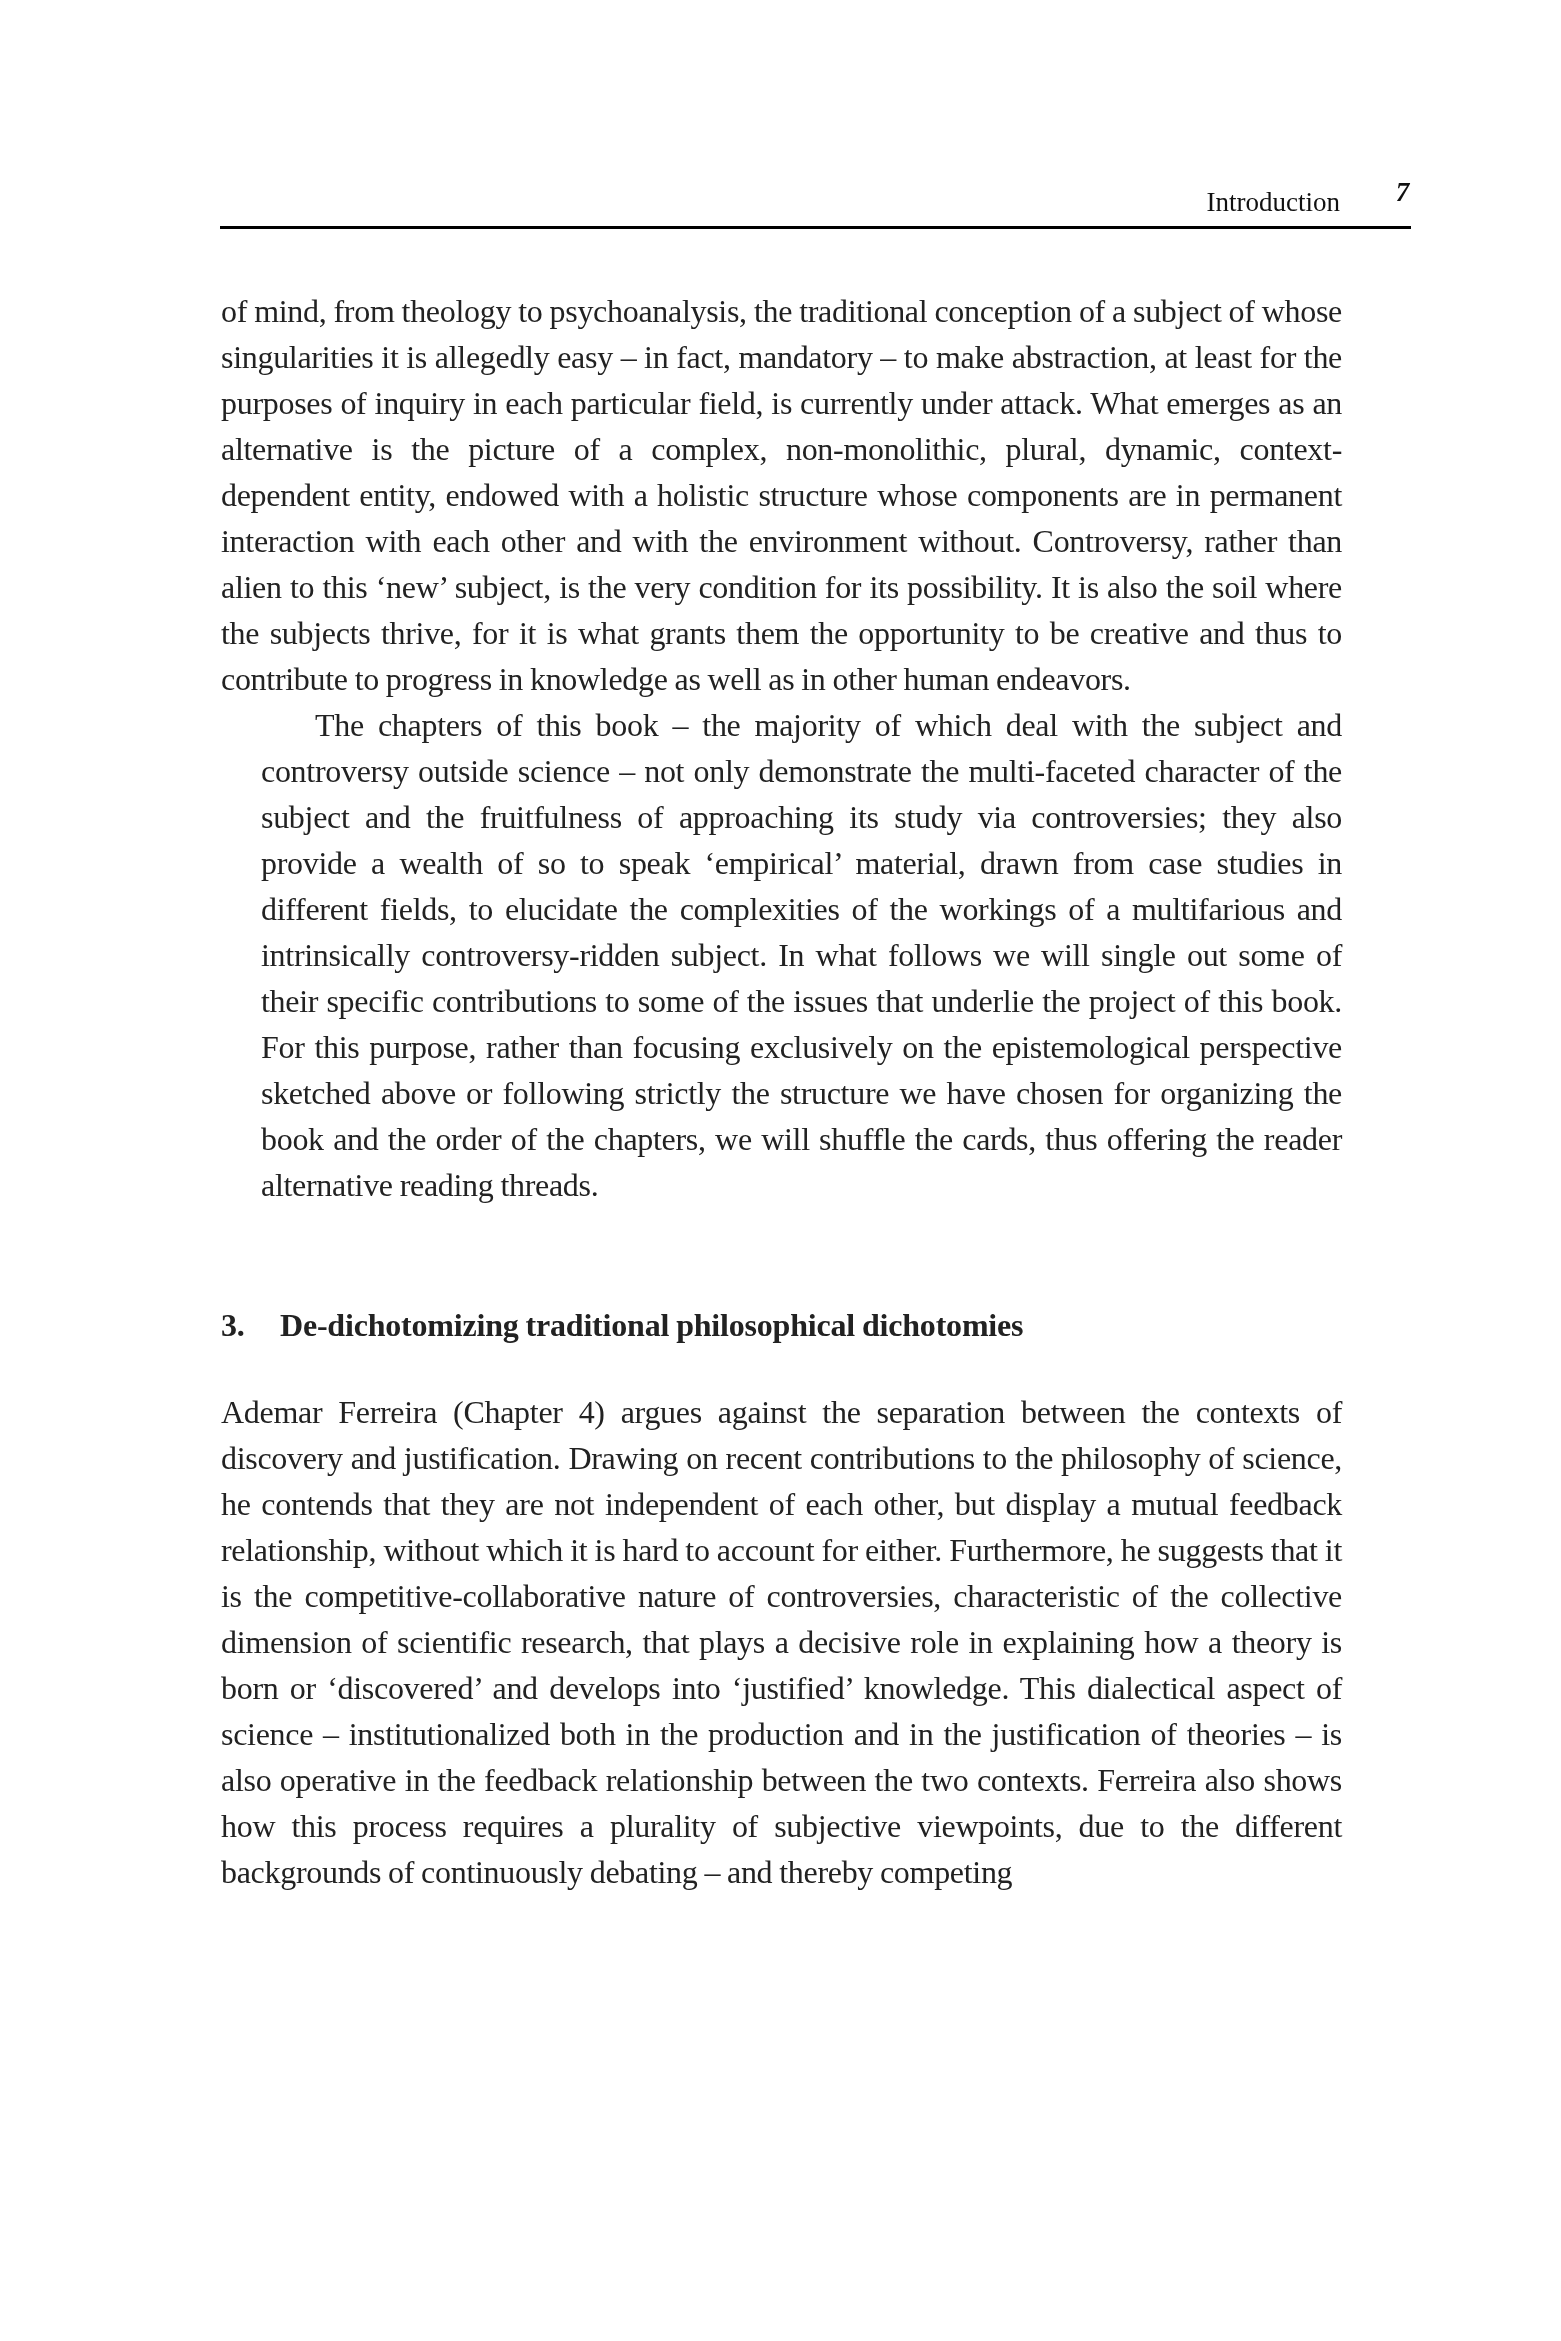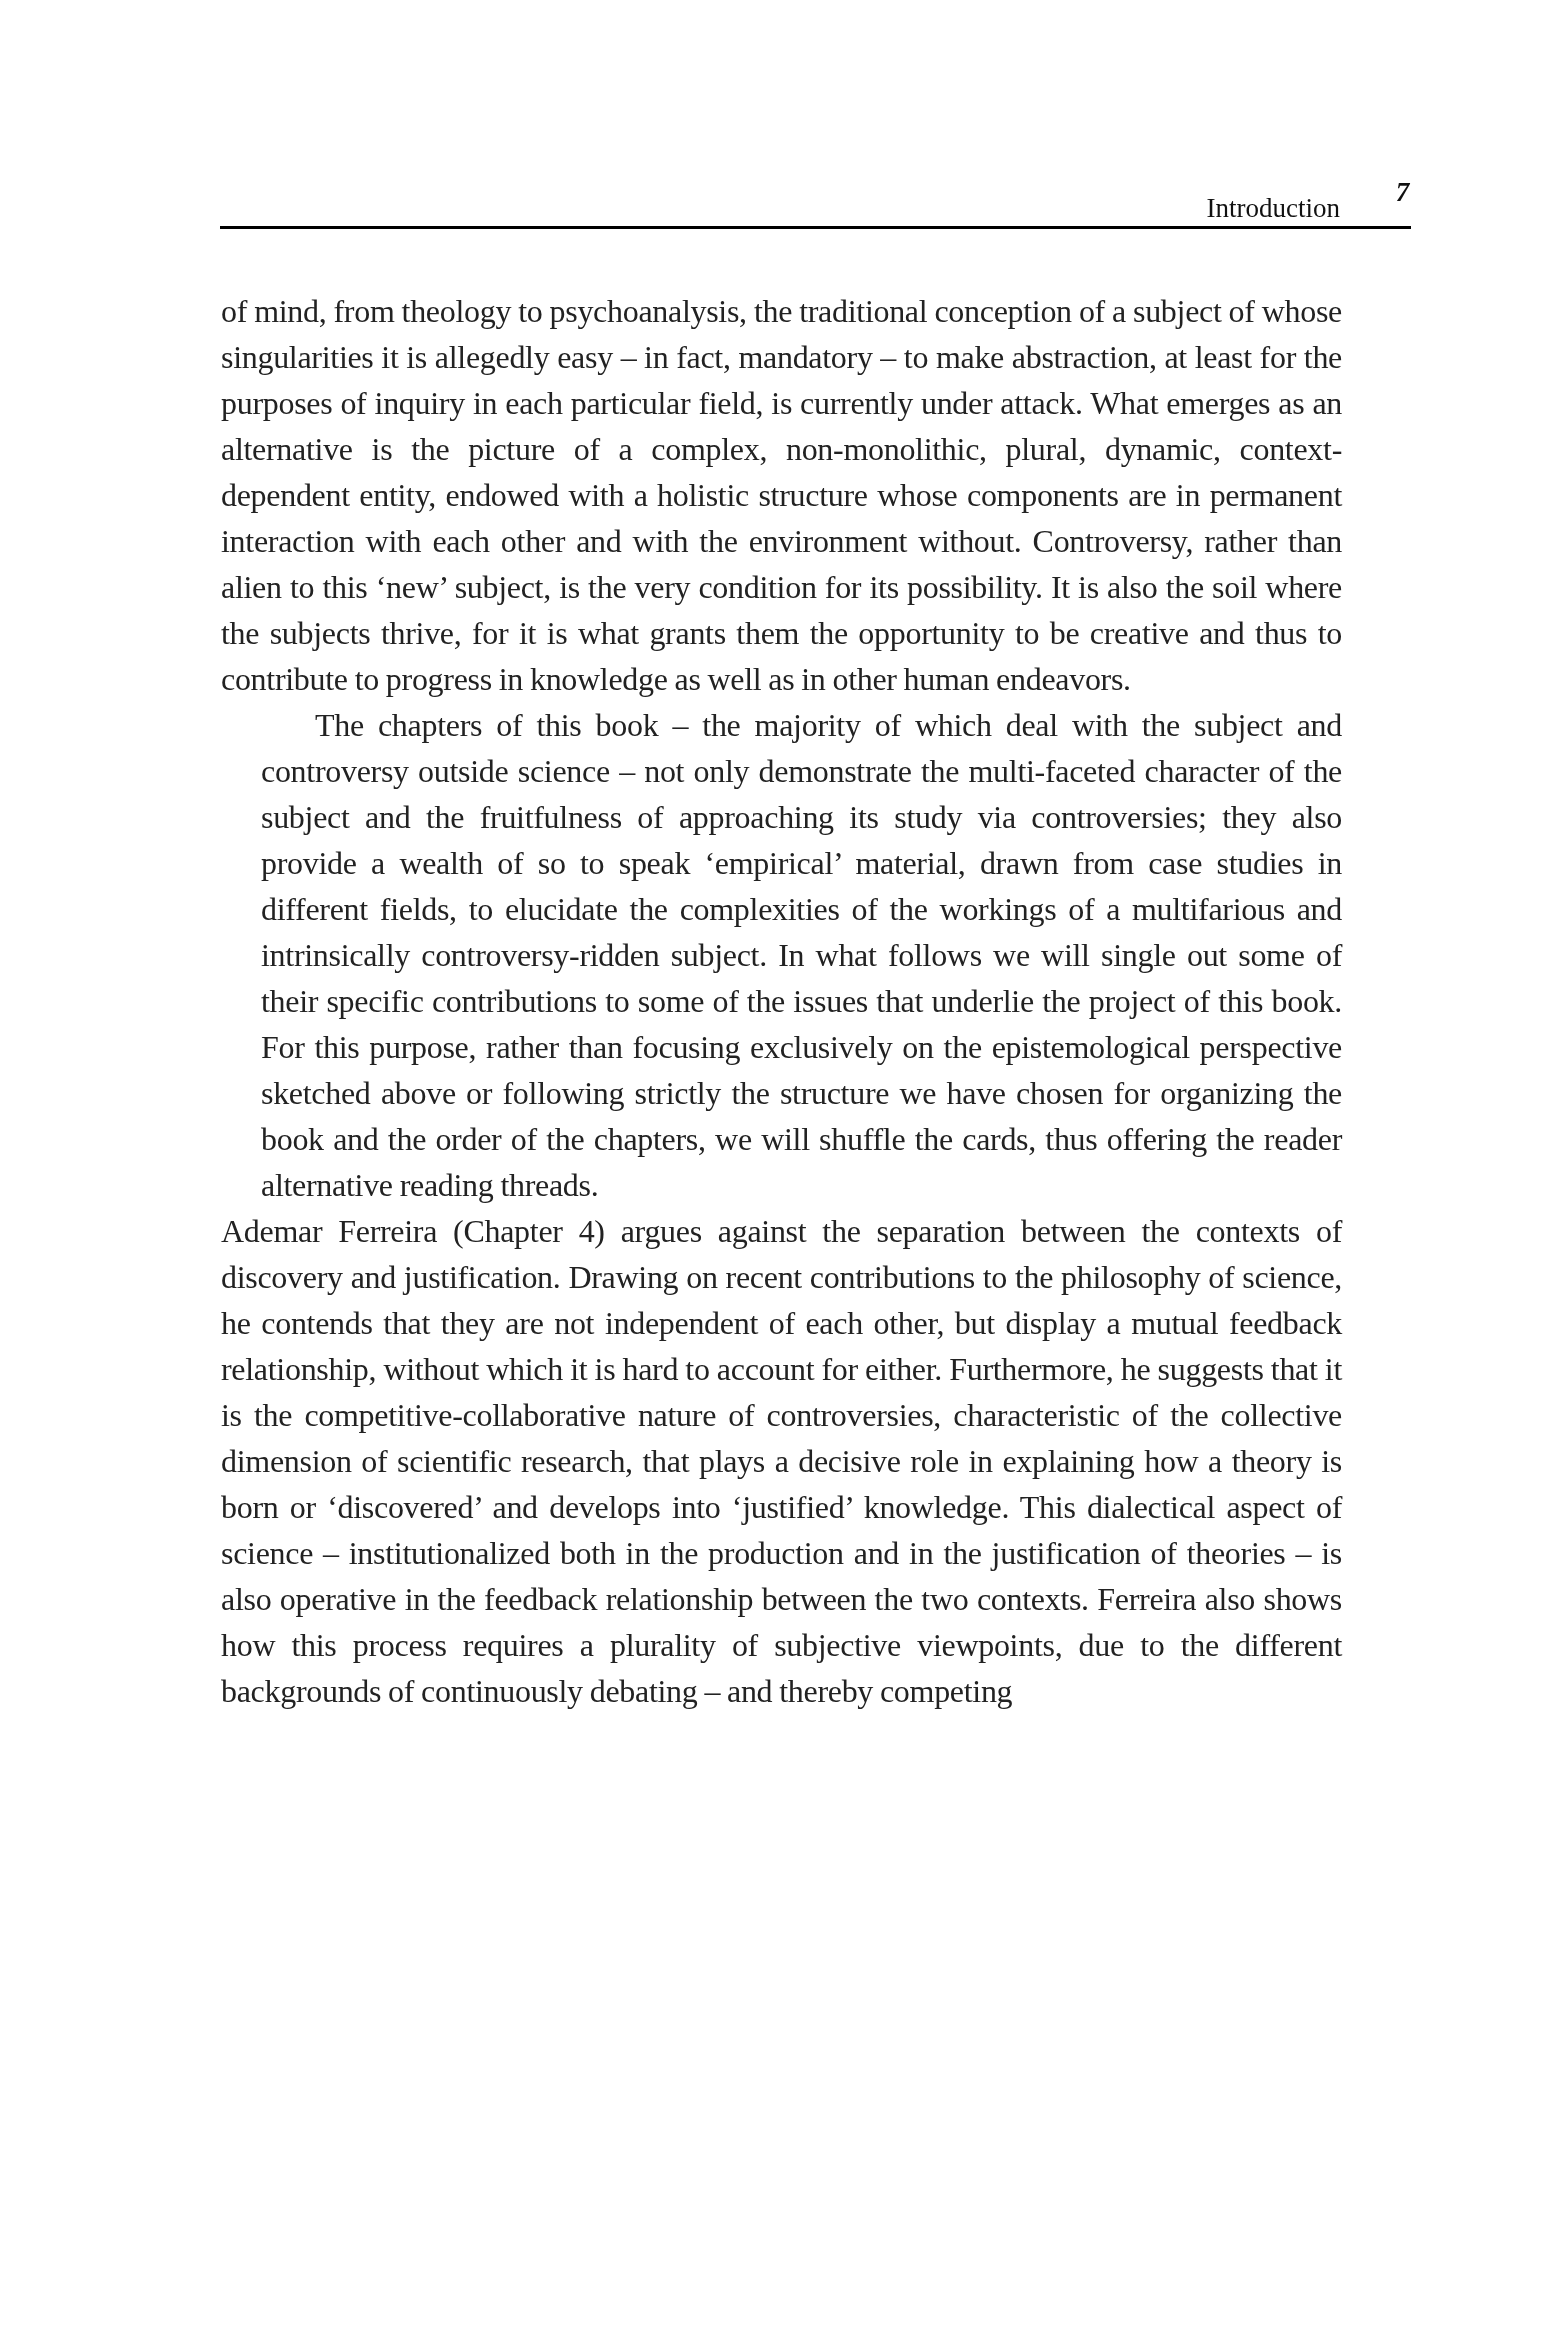--- a/index.html
+++ b/index.html
@@ -18,21 +18,21 @@
   .running-head {
     position: absolute;
     left: 220px;
     top: 170px;
     width: 1191px;
     height: 46px;
   }
   .running-head .title {
     position: absolute;
     right: 71px;
-    top: 18px;
+    top: 12px;
     font-size: 27px;
     line-height: 40px;
     color: #111111;
     white-space: nowrap;
   }
   .running-head .folio {
     position: absolute;
     right: 1.7px;
     top: 1.7px;
     font-size: 27px;
@@ -88,16 +88,19 @@
 <div class="running-head">
   <span class="title">Introduction</span>
   <span class="folio">7</span>
 </div>
 <div class="head-rule"></div>
 
 <div class="body-col">
   <p>of mind, from theology to psychoanalysis, the traditional conception of a sub­ject of whose singularities it is allegedly easy – in fact, mandatory – to make abstraction, at least for the purposes of inquiry in each particular field, is cur­rently under attack. What emerges as an alternative is the picture of a complex, non-monolithic, plural, dynamic, context-dependent entity, endowed with a holistic structure whose components are in permanent interaction with each other and with the environment without. Controversy, rather than alien to this ‘new’ subject, is the very condition for its possibility. It is also the soil where the subjects thrive, for it is what grants them the opportunity to be creative and thus to contribute to progress in knowledge as well as in other human endeavors.</p>
   <p class="indent">The chapters of this book – the majority of which deal with the subject and controversy outside science – not only demonstrate the multi-faceted character of the subject and the fruitfulness of approaching its study via controversies; they also provide a wealth of so to speak ‘empirical’ material, drawn from case studies in different fields, to elucidate the complexities of the workings of a multifarious and intrinsically controversy-ridden subject. In what follows we will single out some of their specific contributions to some of the issues that underlie the project of this book. For this purpose, rather than focus­ing exclusively on the epistemological perspective sketched above or following strictly the structure we have chosen for organizing the book and the order of the chapters, we will shuffle the cards, thus offering the reader alternative reading threads.</p>
 
+  <div class="section-head">
+    <span class="num">3.</span><span>De-dichotomizing traditional philosophical dichotomies</span>
+  </div>
 
   <p>Ademar Ferreira (Chapter 4) argues against the separation between the con­texts of discovery and justification. Drawing on recent contributions to the philosophy of science, he contends that they are not independent of each other, but display a mutual feedback relationship, without which it is hard to account for either. Furthermore, he suggests that it is the competitive-collaborative na­ture of controversies, characteristic of the collective dimension of scientific research, that plays a decisive role in explaining how a theory is born or ‘discov­ered’ and develops into ‘justified’ knowledge. This dialectical aspect of science – institutionalized both in the production and in the justification of theories – is also operative in the feedback relationship between the two contexts. Ferreira also shows how this process requires a plurality of subjective viewpoints, due to the different backgrounds of continuously debating – and thereby competing</p>
 </div>
 
 
 </body></html>

